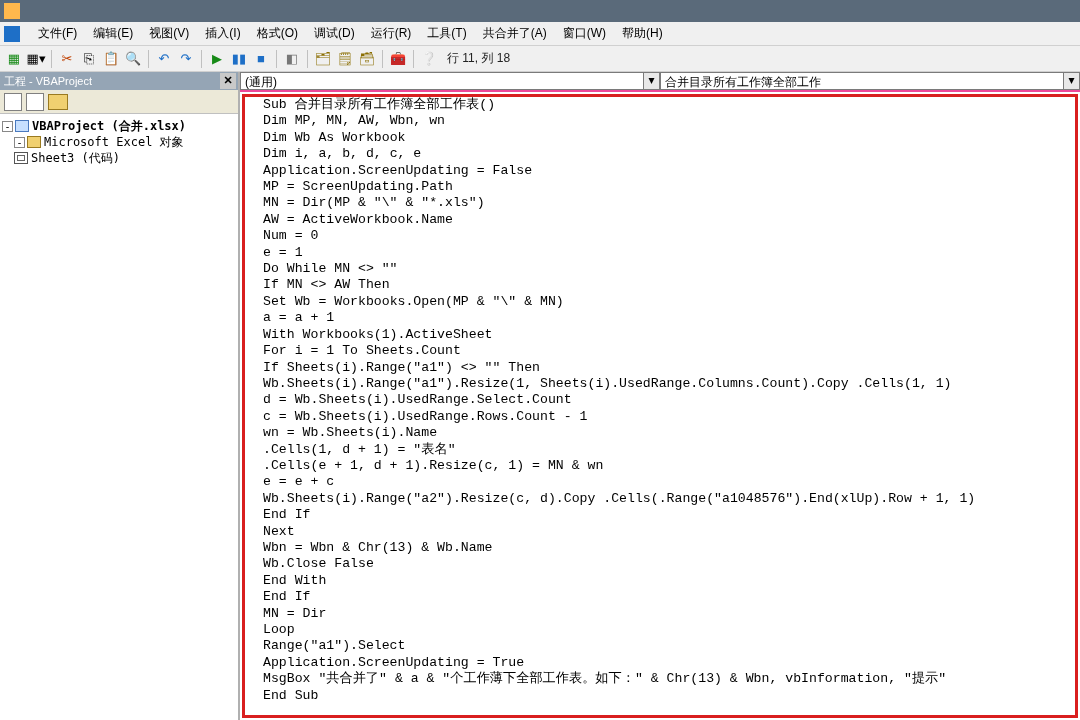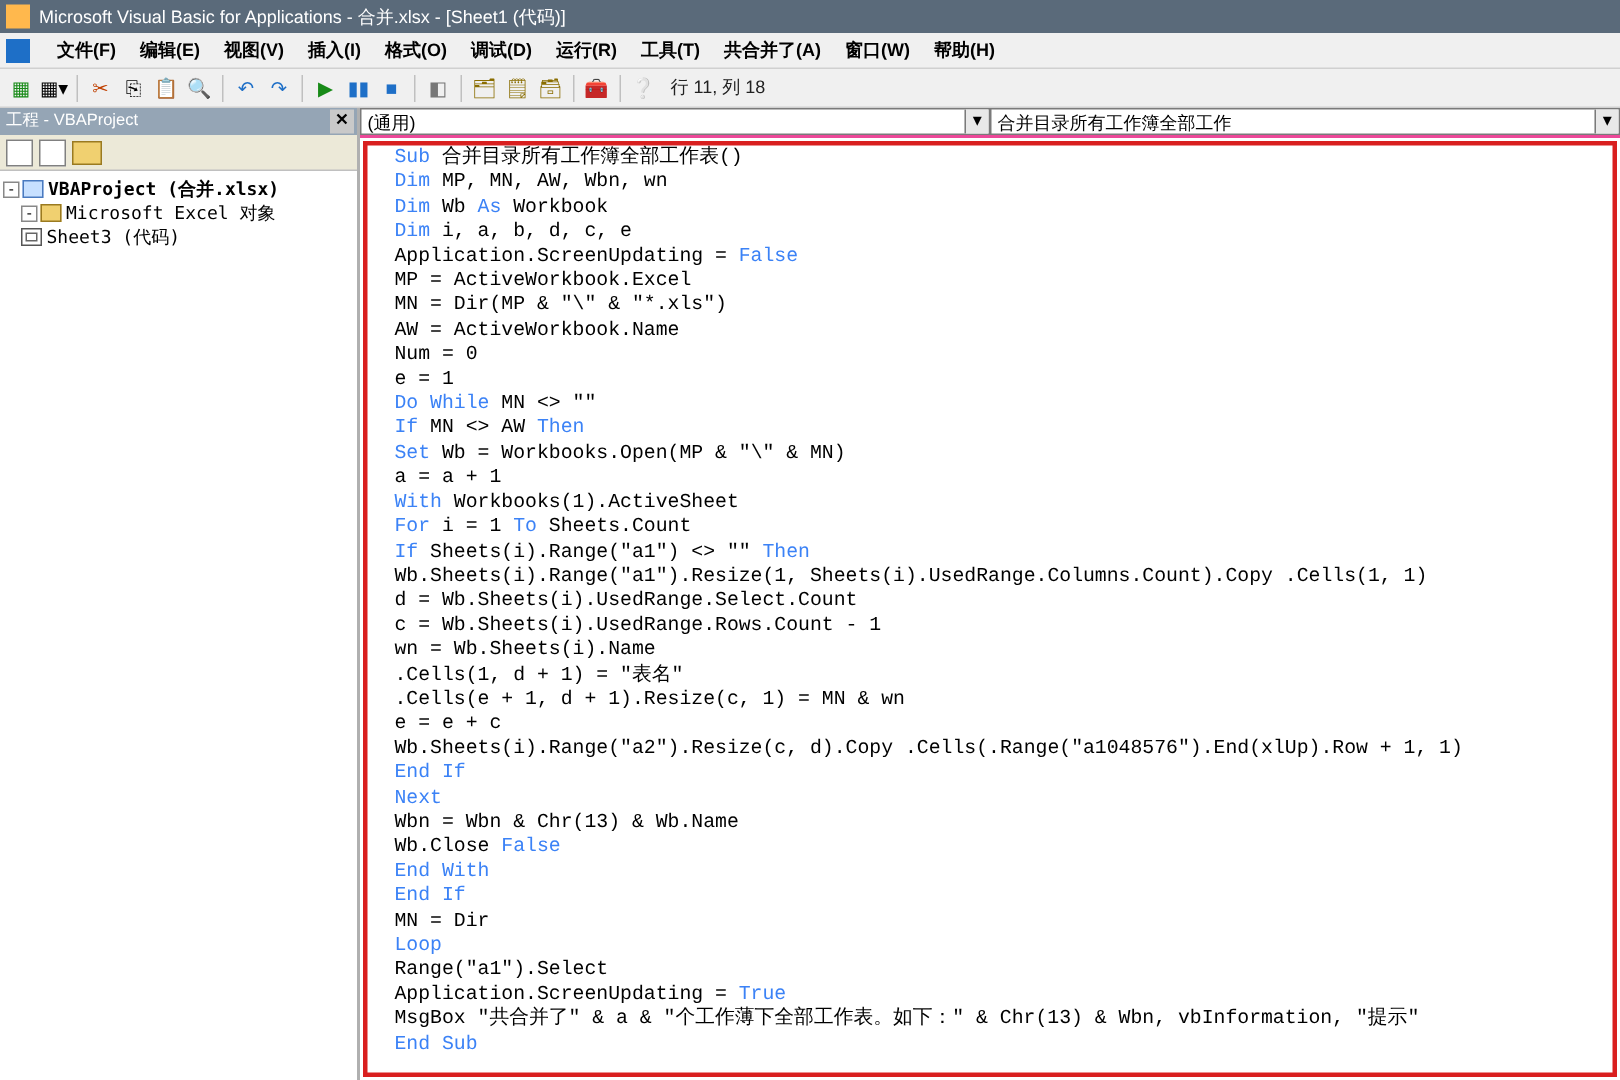--- a/index.html
+++ b/index.html
@@ -37,21 +37,20 @@
     border-bottom: 1px solid #d0d0d0;
   }
   .menu-bar .app-icon {
     width: 16px; height: 16px;
     background: #1e6fc7;
     margin-right: 10px;
   }
   .menu-bar .menu-item {
     padding: 3px 8px;
     cursor: pointer;
-    font-weight: bold;
   }
 
   .toolbar {
     background: #f0f0f0;
     height: 26px;
     display: flex;
     align-items: center;
     padding: 0 4px;
     border-bottom: 1px solid #d0d0d0;
     gap: 2px;
@@ -79,21 +78,21 @@
     flex-direction: column;
     border-right: 2px solid #b0b0b0;
     background: #fff;
   }
   .pane-title {
     background: #95a5b5;
     color: #fff;
     height: 18px;
     font-size: 11px;
     display: flex;
-    align-items: flex-start;
+    align-items: center;
     padding: 0 4px;
     position: relative;
   }
   .pane-title .close {
     position: absolute; right: 2px; top: 1px;
     width: 16px; height: 16px;
     background: #c9c9c9;
     color: #000;
     text-align: center;
     line-height: 14px;
@@ -168,28 +167,27 @@
     background: #fff;
   }
   pre.code {
     font-family: Consolas, "Courier New", monospace;
     font-size: 13.2px;
     line-height: 16.4px;
     padding: 0 6px 4px 18px;
     white-space: pre;
     color: #000;
   }
-  .kw { color: #3b82f6; }
+  .kw { color: #000000; }
 </style>
 </head>
 <body>
 
 <div class="title-bar">
   <span class="icon"></span>
-  <span>Microsoft Visual Basic for Applications - 合并.xlsx - [Sheet1 (代码)]</span>
 </div>
 
 <div class="menu-bar">
   <span class="app-icon"></span>
   <span class="menu-item">文件(F)</span>
   <span class="menu-item">编辑(E)</span>
   <span class="menu-item">视图(V)</span>
   <span class="menu-item">插入(I)</span>
   <span class="menu-item">格式(O)</span>
   <span class="menu-item">调试(D)</span>
@@ -264,21 +262,21 @@
         <span class="arrow">▾</span>
       </div>
     </div>
 
     <div class="code-wrap">
 <pre class="code"><span class="kw">Sub</span><span> 合并目录所有工作簿全部工作表()</span>
 <span class="kw">Dim</span><span> MP, MN, AW, Wbn, wn</span>
 <span class="kw">Dim</span><span> Wb </span><span class="kw">As</span><span> Workbook</span>
 <span class="kw">Dim</span><span> i, a, b, d, c, e</span>
 <span>Application.ScreenUpdating = </span><span class="kw">False</span>
-<span>MP = ActiveWorkbook.Excel</span>
+<span>MP = ScreenUpdating.Path</span>
 <span>MN = Dir(MP &amp; "\" &amp; "*.xls")</span>
 <span>AW = ActiveWorkbook.Name</span>
 <span>Num = 0</span>
 <span>e = 1</span>
 <span class="kw">Do While</span><span> MN &lt;&gt; ""</span>
 <span class="kw">If</span><span> MN &lt;&gt; AW </span><span class="kw">Then</span>
 <span class="kw">Set</span><span> Wb = Workbooks.Open(MP &amp; "\" &amp; MN)</span>
 <span>a = a + 1</span>
 <span class="kw">With</span><span> Workbooks(1).ActiveSheet</span>
 <span class="kw">For</span><span> i = 1 </span><span class="kw">To</span><span> Sheets.Count</span>

